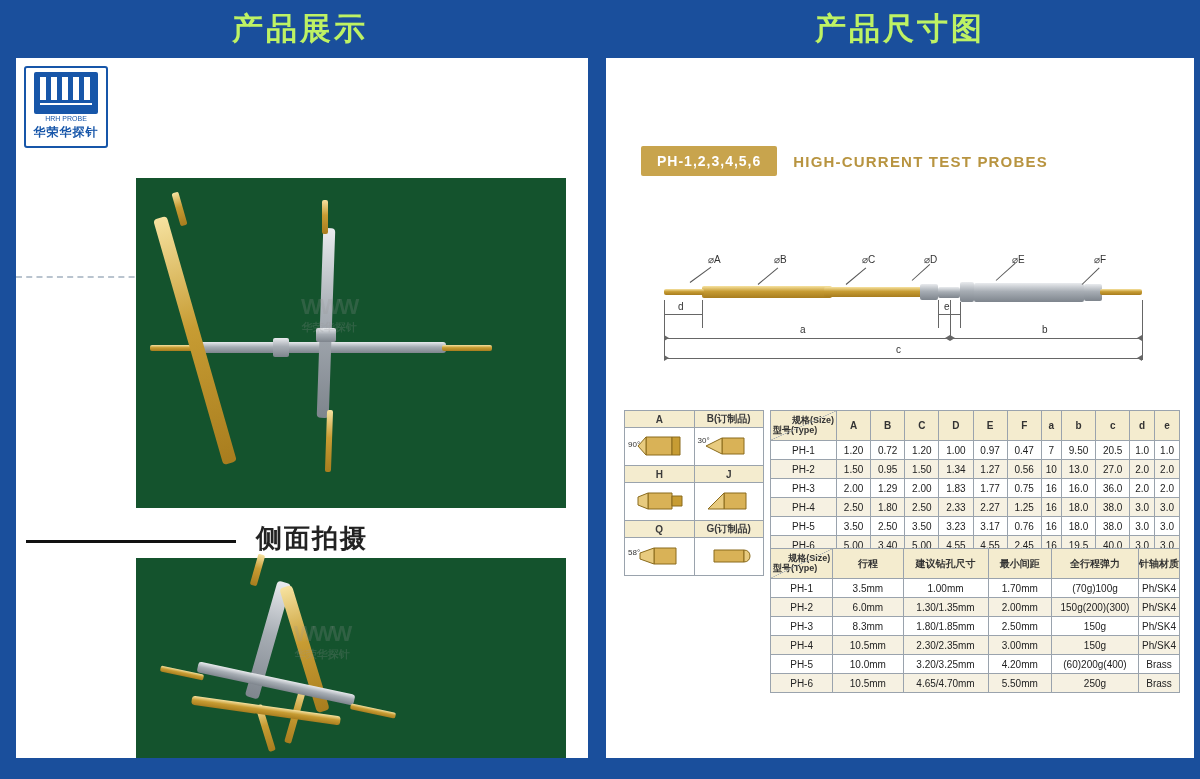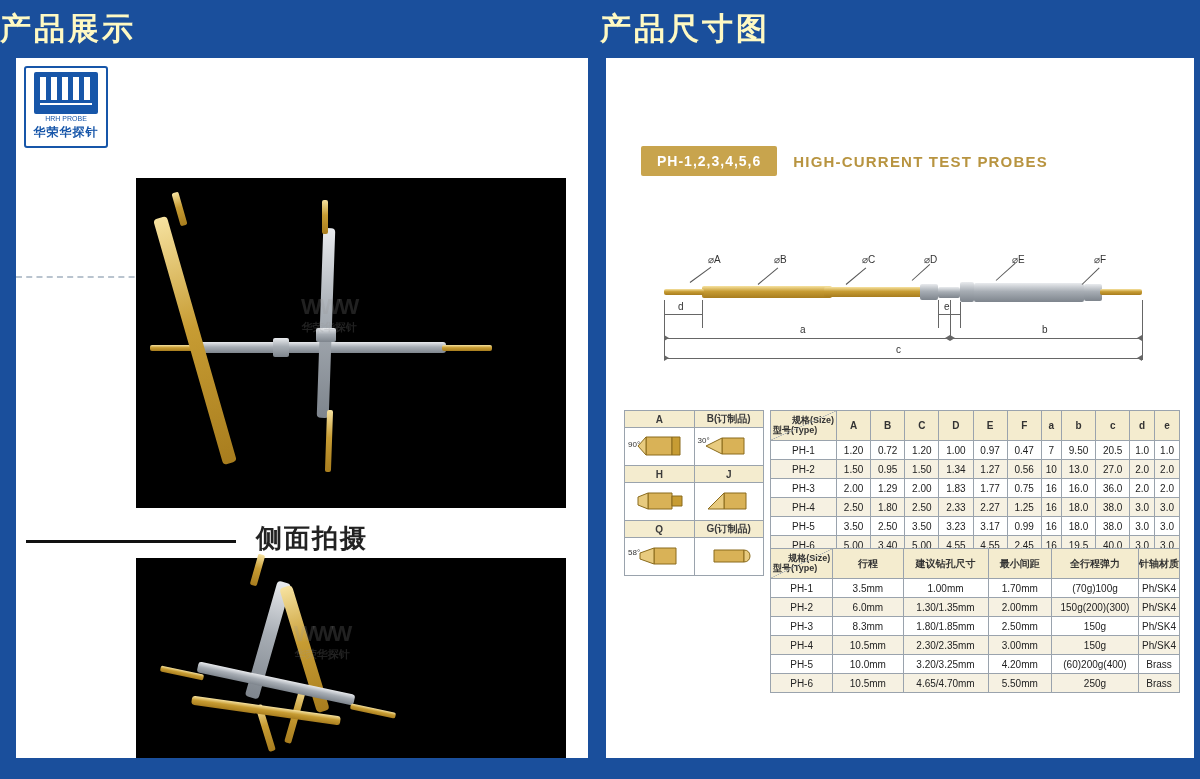--- a/index.html
+++ b/index.html
@@ -19,27 +19,27 @@
   .panel {
     position: relative;
     height: 779px;
     display: flex;
     flex-direction: column;
     align-items: center;
   }
   .panel-left { width: 600px; }
   .panel-right { width: 600px; }
   .panel-title {
-    color: #fef9c3;
+    color: #bef264;
     font-size: 31px;
     font-weight: bold;
     letter-spacing: 3px;
     height: 58px;
     line-height: 58px;
-    text-align: left;
+    text-align: center;
     width: 100%;
   }
   .card {
     background: #ffffff;
     position: relative;
     overflow: hidden;
     padding-left: 22px;
   }
   .card-left {
     width: 572px;
@@ -119,21 +119,21 @@
   .divider-solid {
     position: absolute;
     left: 10px; top: 482px;
     width: 210px; height: 3px;
     background: #111;
   }
 
   
   .photo {
     position: absolute;
-    background: #000000;
+    background: #14532d;
   }
   .photo-top { left: 120px; top: 120px; width: 430px; height: 330px; }
   .photo-bottom { left: 120px; top: 500px; width: 430px; height: 220px; }
 
   .wm {
     position: absolute;
     color: rgba(150,150,150,0.22);
     font-size: 11px;
     font-weight: bold;
     line-height: 1.25;
@@ -546,21 +546,21 @@
             <td>3.0</td>
             <td>3.0</td>
           </tr>
           <tr>
             <td>PH-5</td>
             <td>3.50</td>
             <td>2.50</td>
             <td>3.50</td>
             <td>3.23</td>
             <td>3.17</td>
-            <td>0.99</td>
+            <td>0.76</td>
             <td>16</td>
             <td>18.0</td>
             <td>38.0</td>
             <td>3.0</td>
             <td>3.0</td>
           </tr>
           <tr>
             <td>PH-6</td>
             <td>5.00</td>
             <td>3.40</td>

